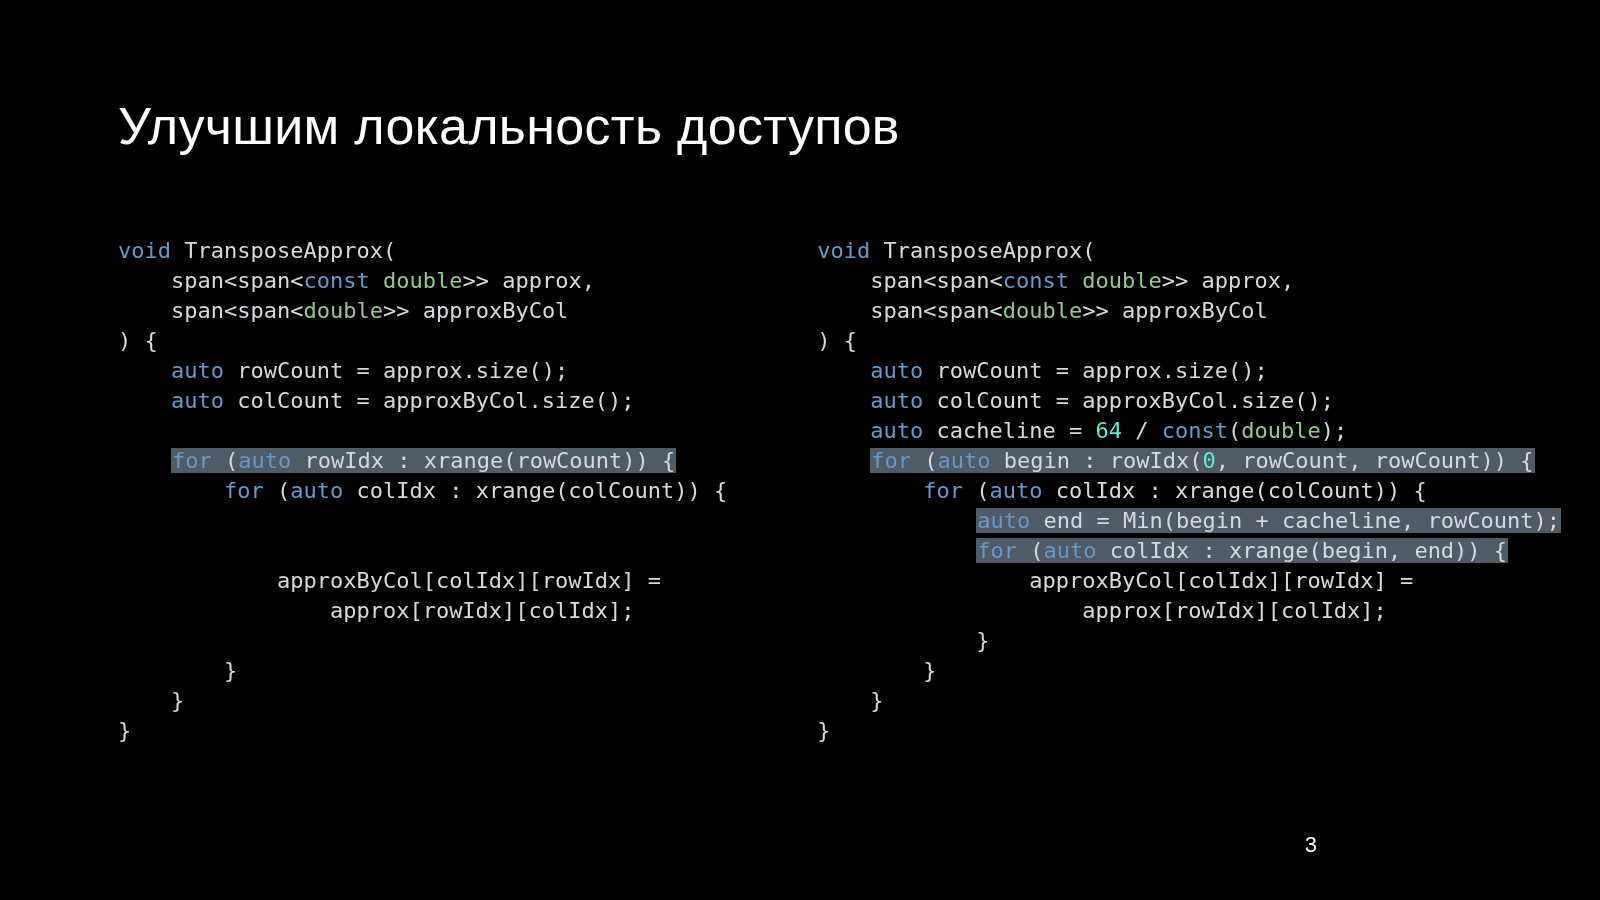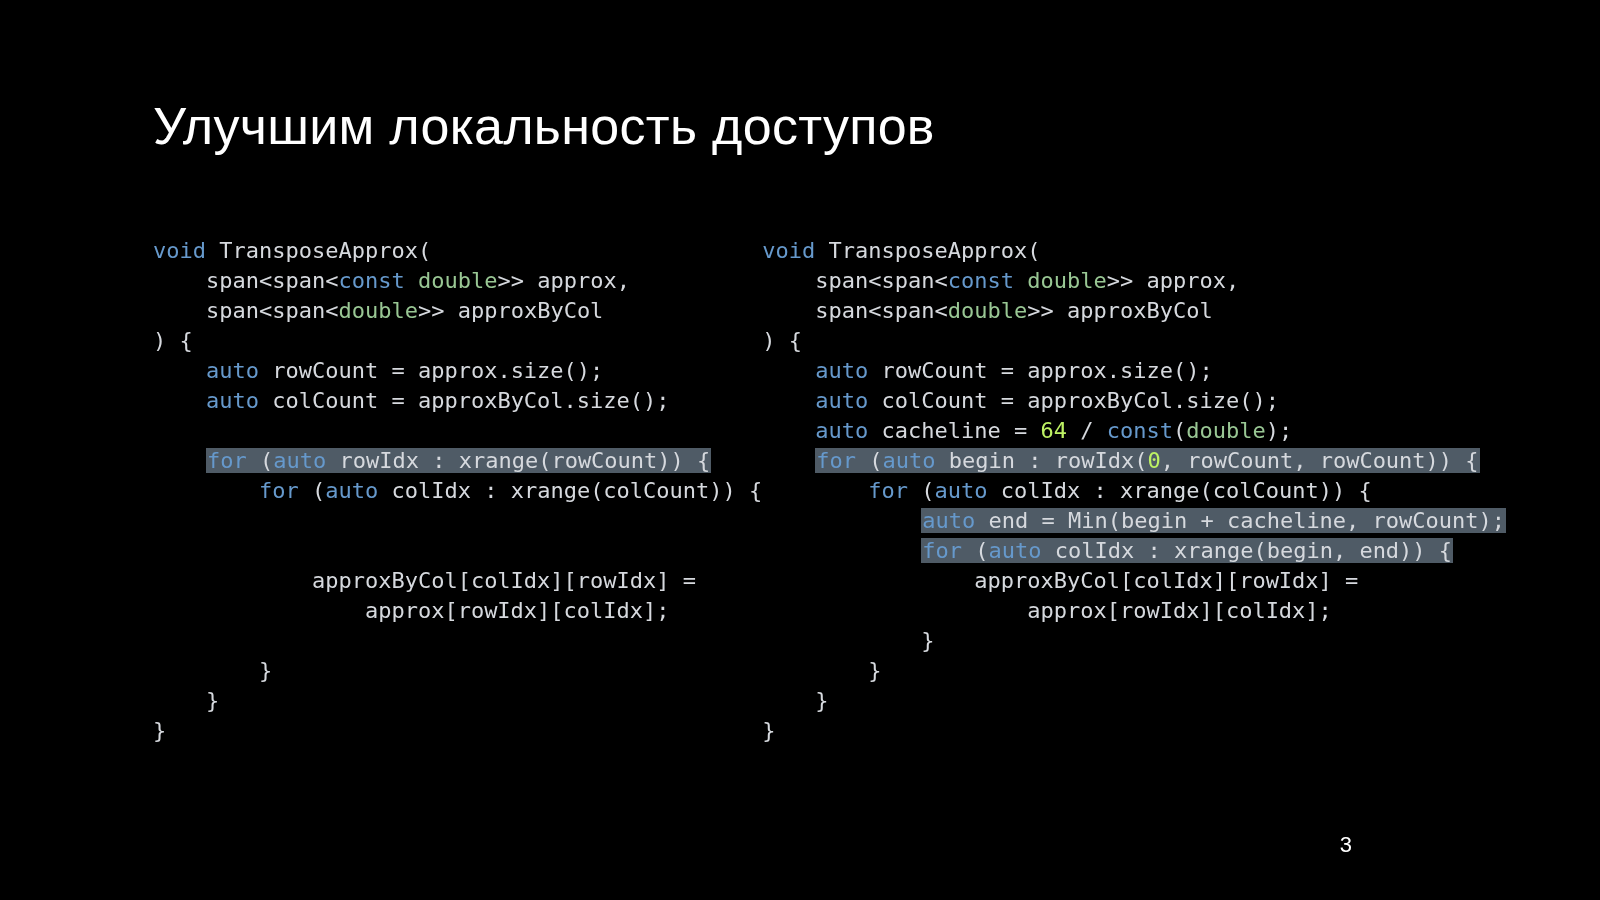--- a/index.html
+++ b/index.html
@@ -11,42 +11,42 @@
     color: #d6d9de;
     font-family: "Helvetica Neue", Arial, sans-serif;
     overflow: hidden;
   }
   .slide {
     position: relative;
     width: 1381px;
     height: 900px;
     box-sizing: border-box;
     padding: 96px 58px 0 118px;
-    margin-left: 35px;
   }
   .title {
     color: #ffffff;
     font-size: 52px;
     font-weight: 400;
     margin: 0 0 80px 0;
     letter-spacing: 0.3px;
   }
   .columns {
     display: flex;
+    gap: 90px;
   }
   .codeblock {
     font-family: "Menlo", "Consolas", "DejaVu Sans Mono", monospace;
     font-size: 22px;
     line-height: 30px;
     white-space: pre;
     color: #d6d9de;
   }
   .kw   { color: #6699cc; }
   .typeg{ color: #99c794; } 
-  .num  { color: #bef264; }
+  .num  { color: #5eead4; }
   .hl {
     background: #4f5b66;
     color: #d6d9de;
     padding: 0 1px;
   }
   .pagenum {
     position: absolute;
     right: 64px;
     bottom: 42px;
     color: #fff;

